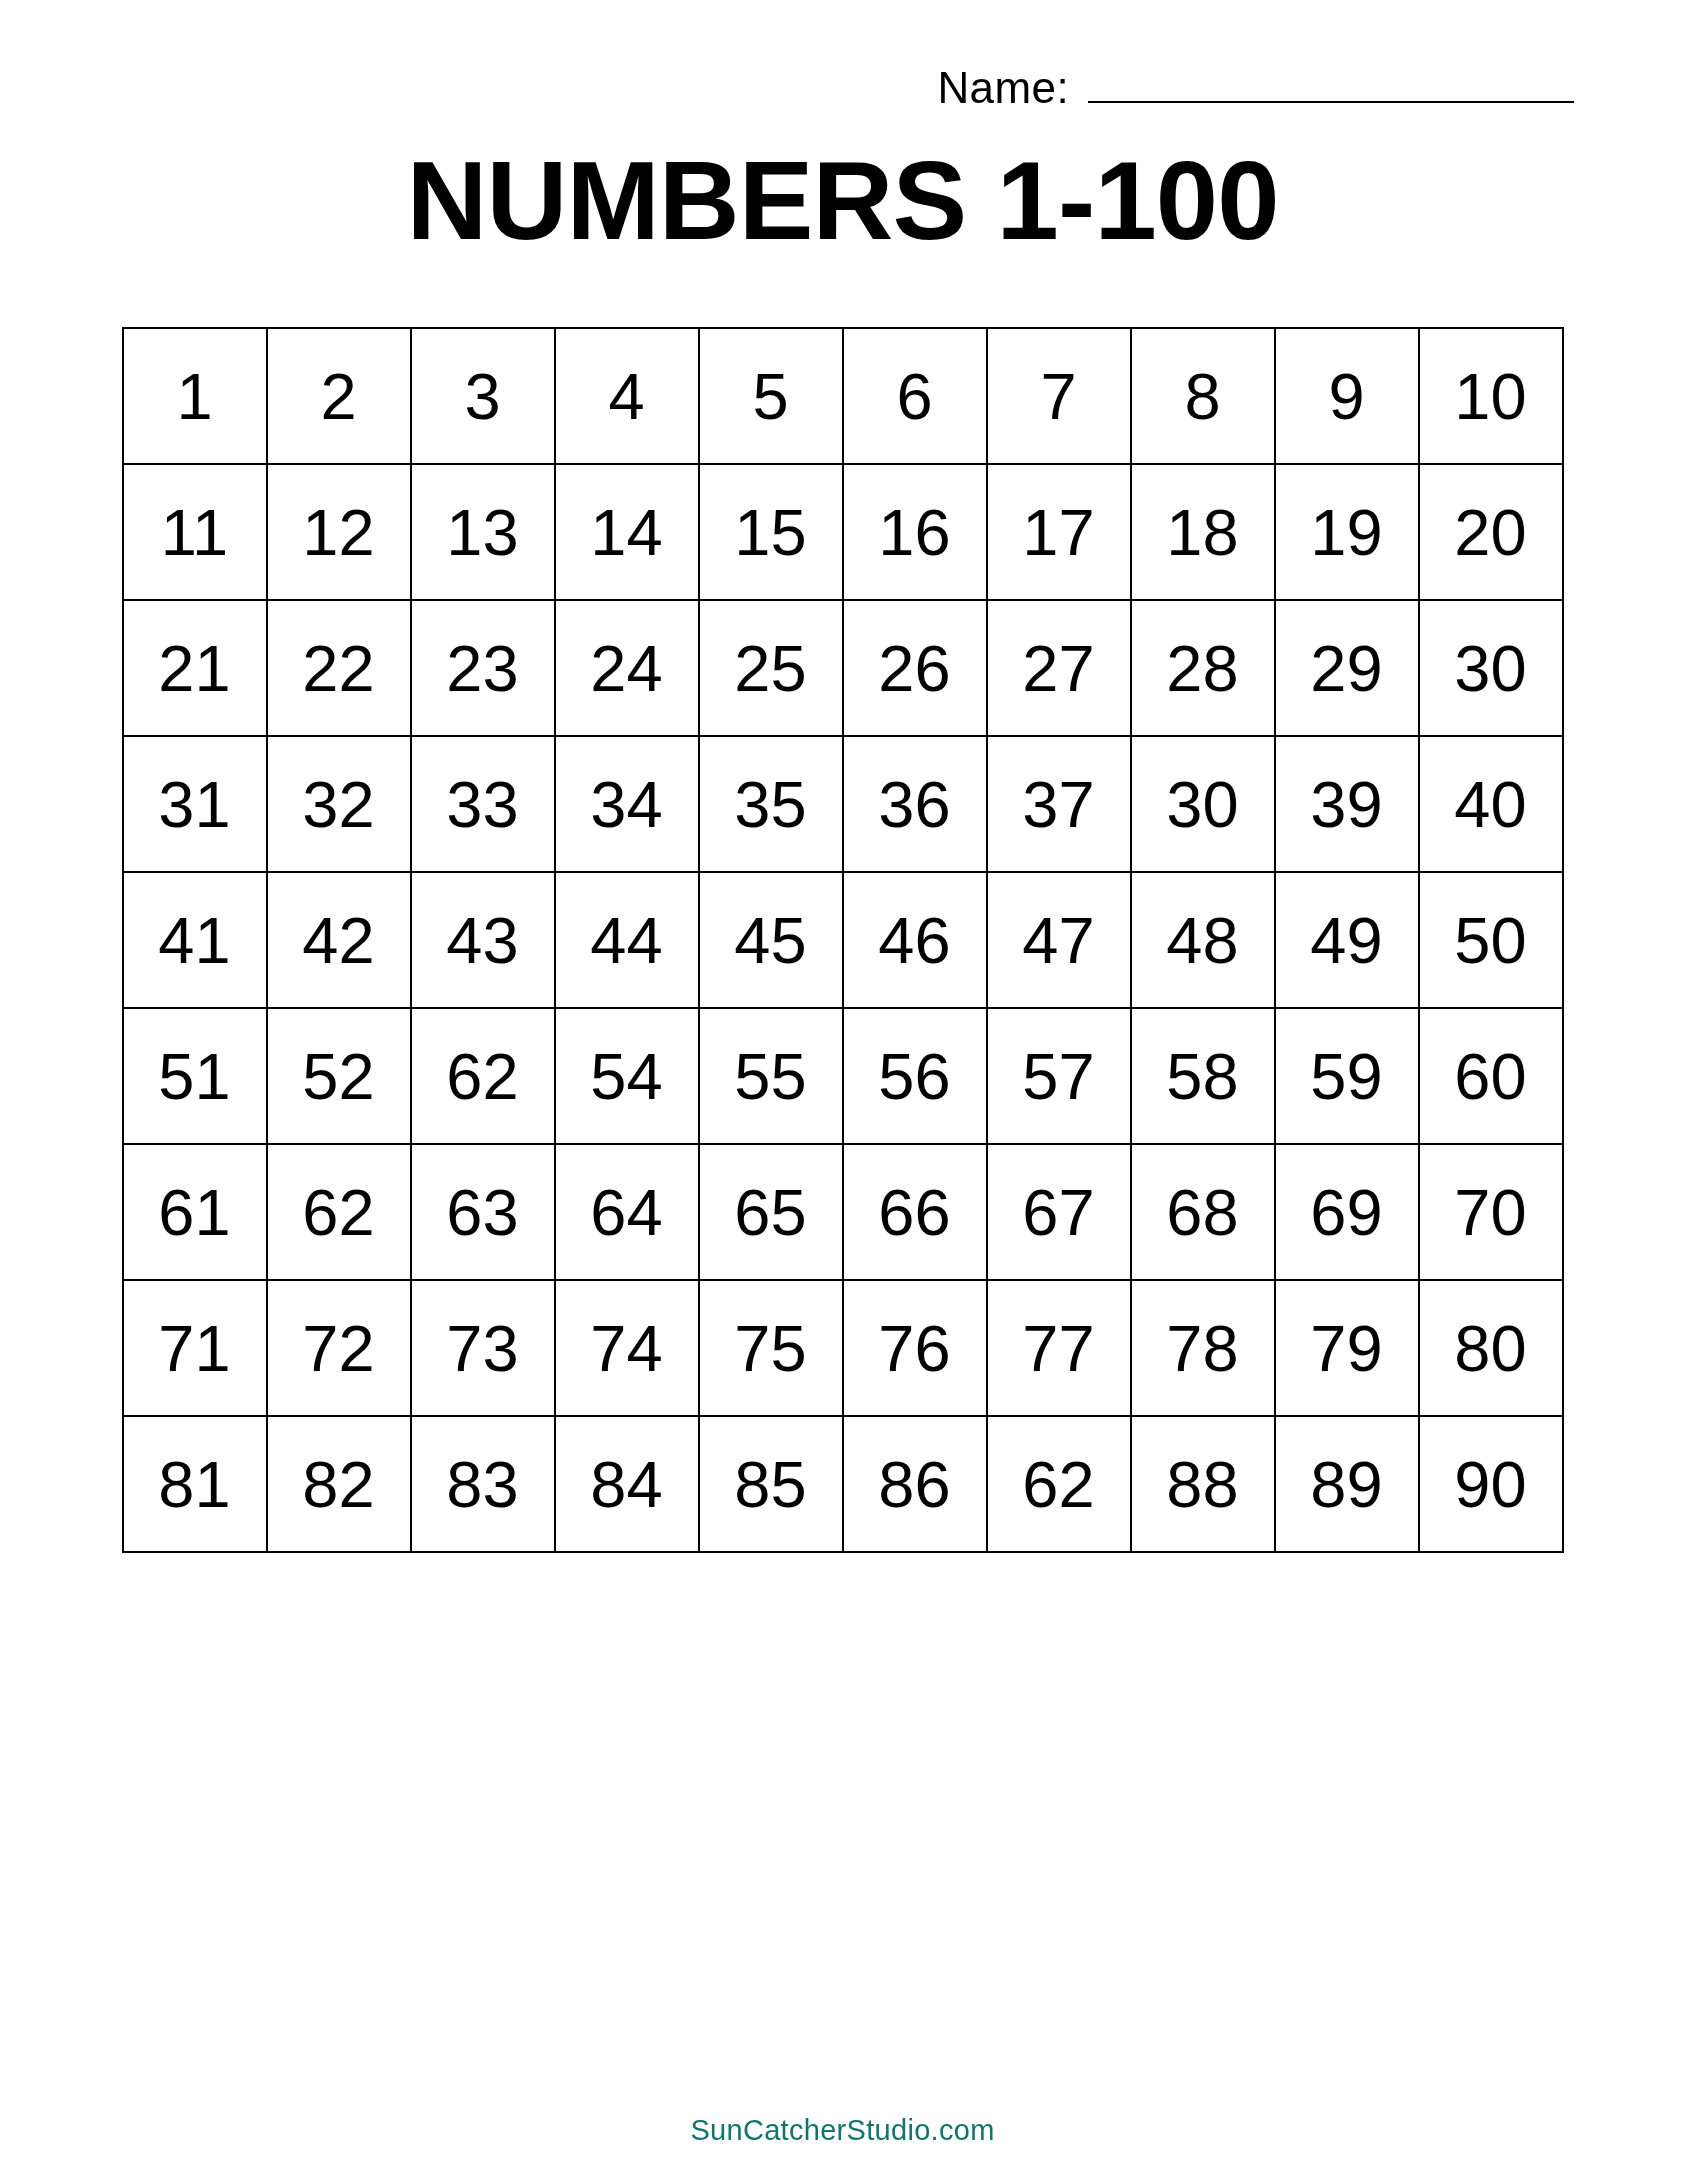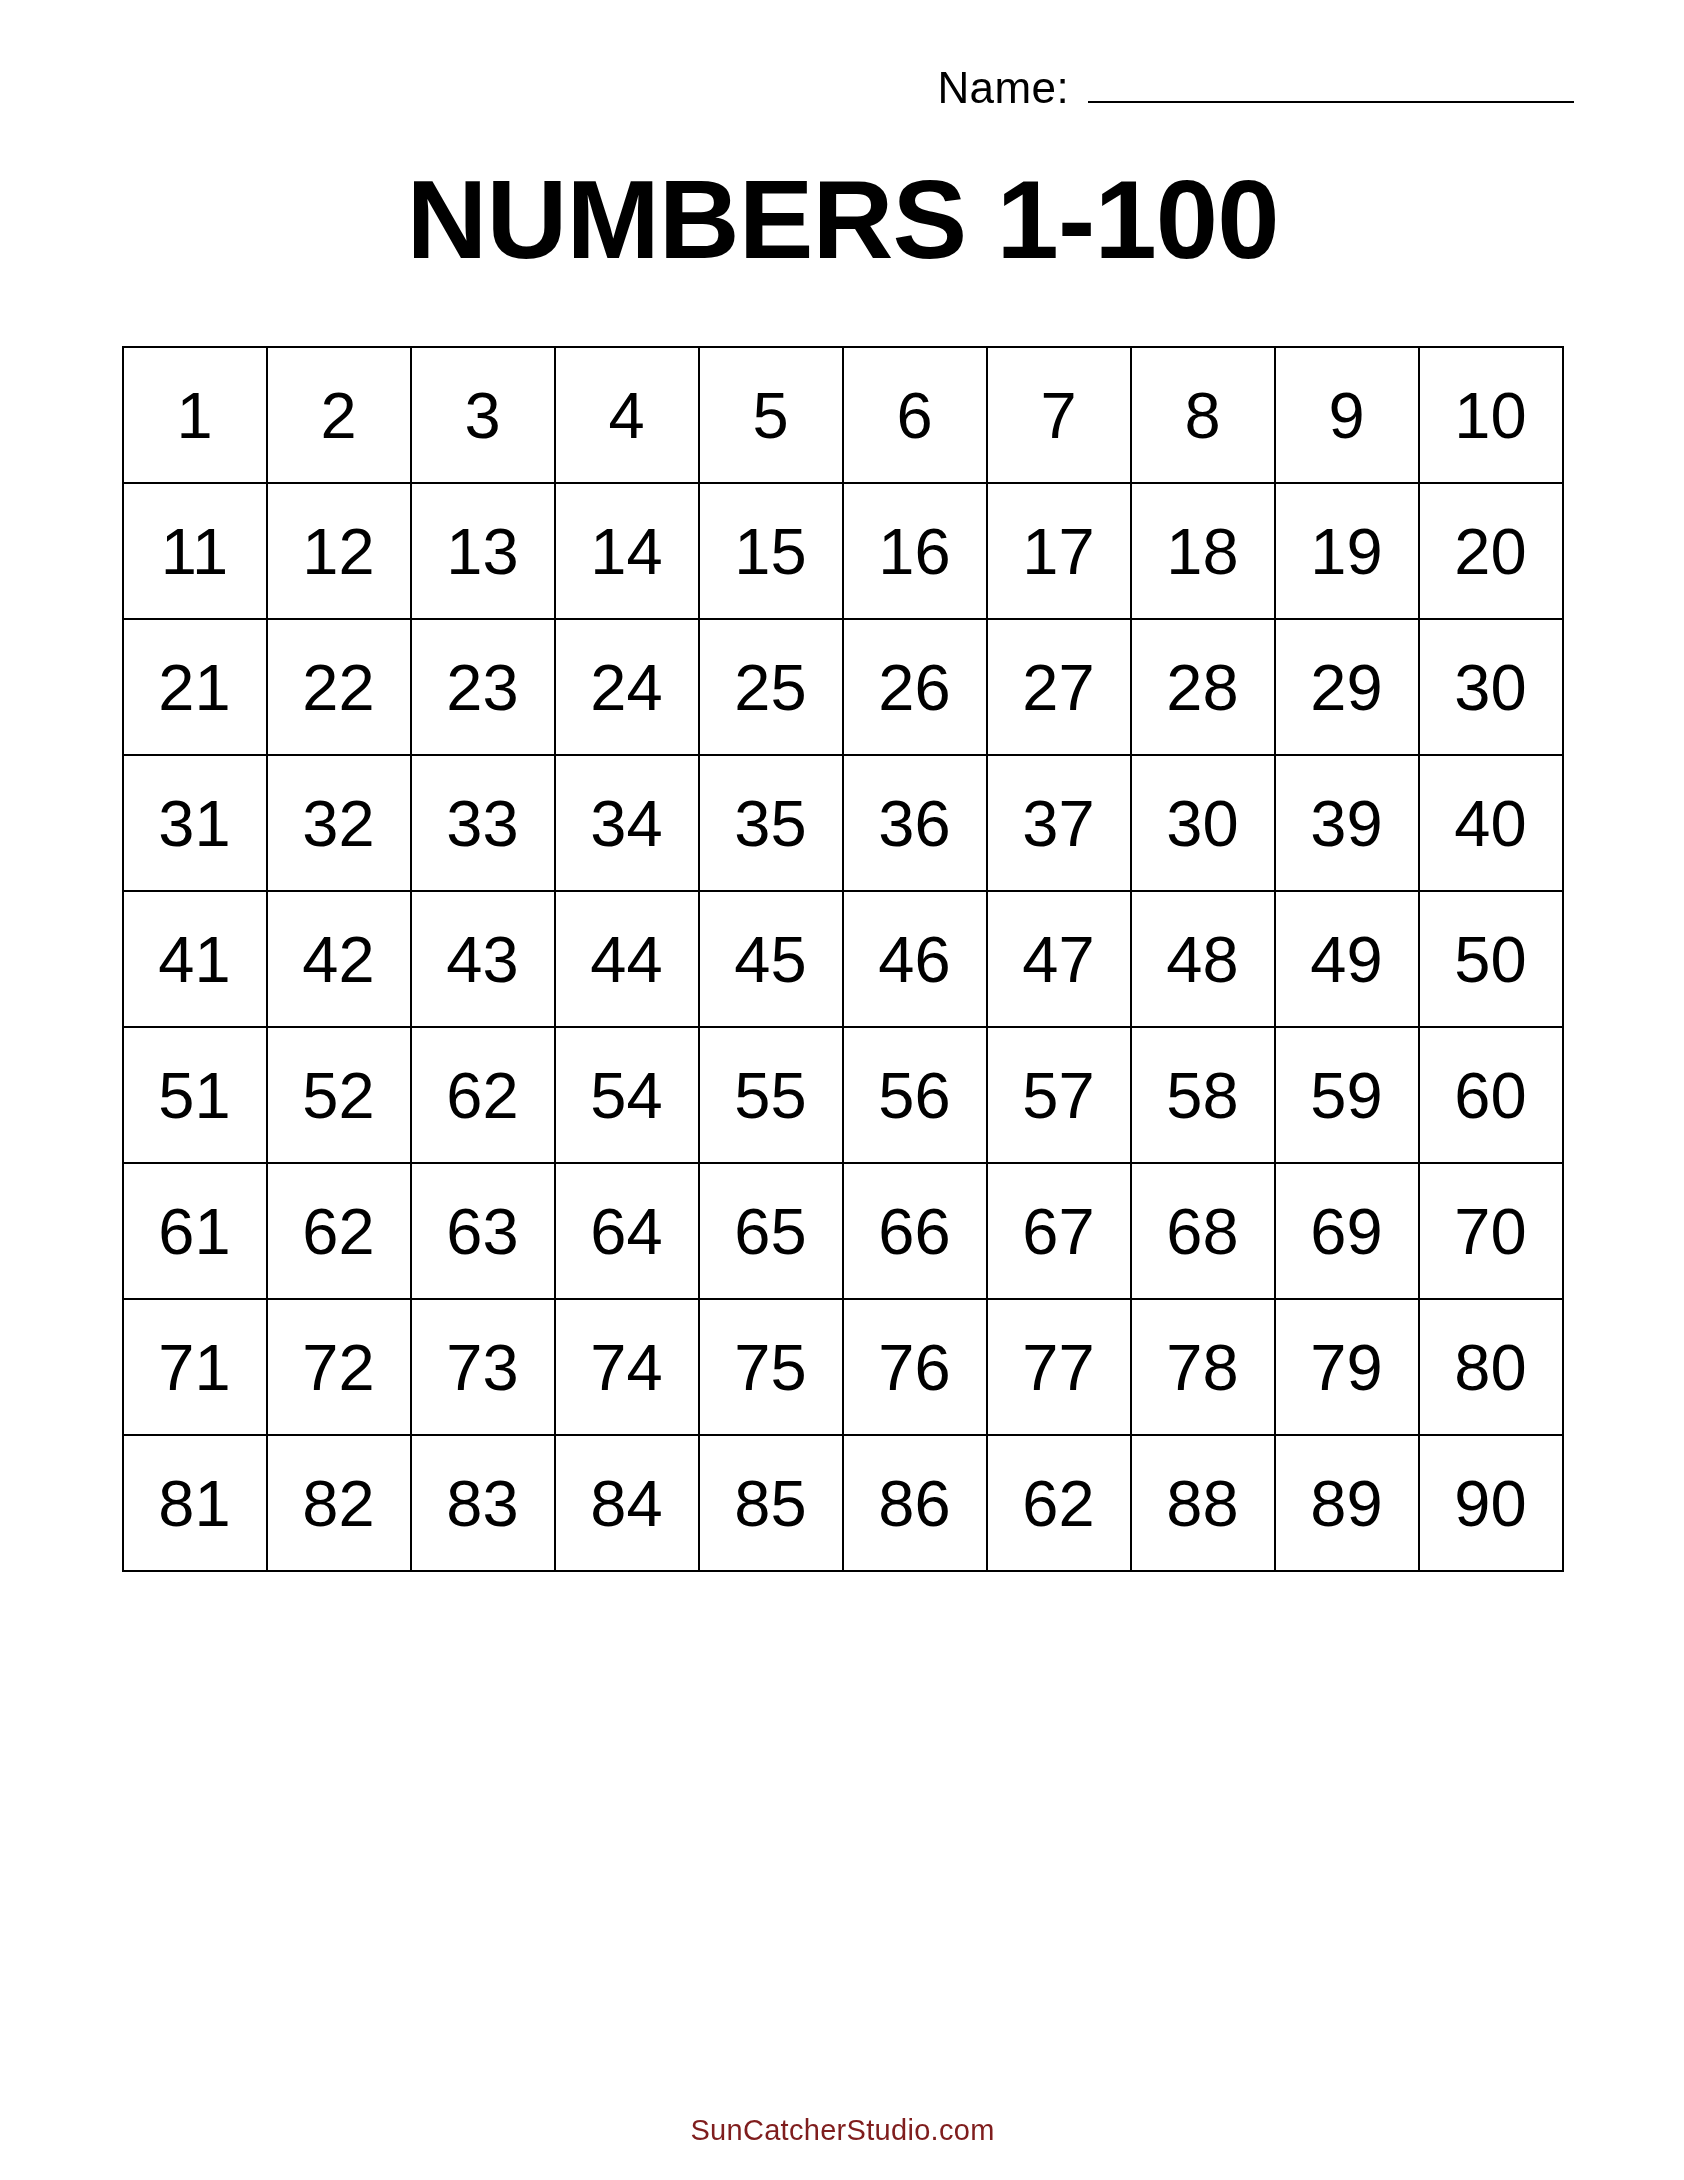--- a/index.html
+++ b/index.html
@@ -45,21 +45,21 @@
   }
   .name-blank {
     width: 486px;
     height: 2.6px;
     background: #000000;
     margin-bottom: 6.8px;
   }
 
   
   .title {
-    margin-top: 54px;
+    margin-top: 35px;
     font-size: 112px;
     font-weight: bold;
     letter-spacing: -0.9px;
     line-height: 1;
     text-align: center;
     white-space: nowrap;
   }
 
   
   .grid-wrap {
@@ -84,21 +84,21 @@
   }
 
   
   .footer {
     position: absolute;
     left: 0;
     right: 0;
     bottom: 34px;
     text-align: center;
     font-size: 29px;
-    color: #7f1d1d;
+    color: #0f766e;
     letter-spacing: 0.3px;
   }
 </style>
 </head>
 <body>
 
 <div class="page">
 
   <div class="name-row">
     <span class="name-label">Name:</span>

